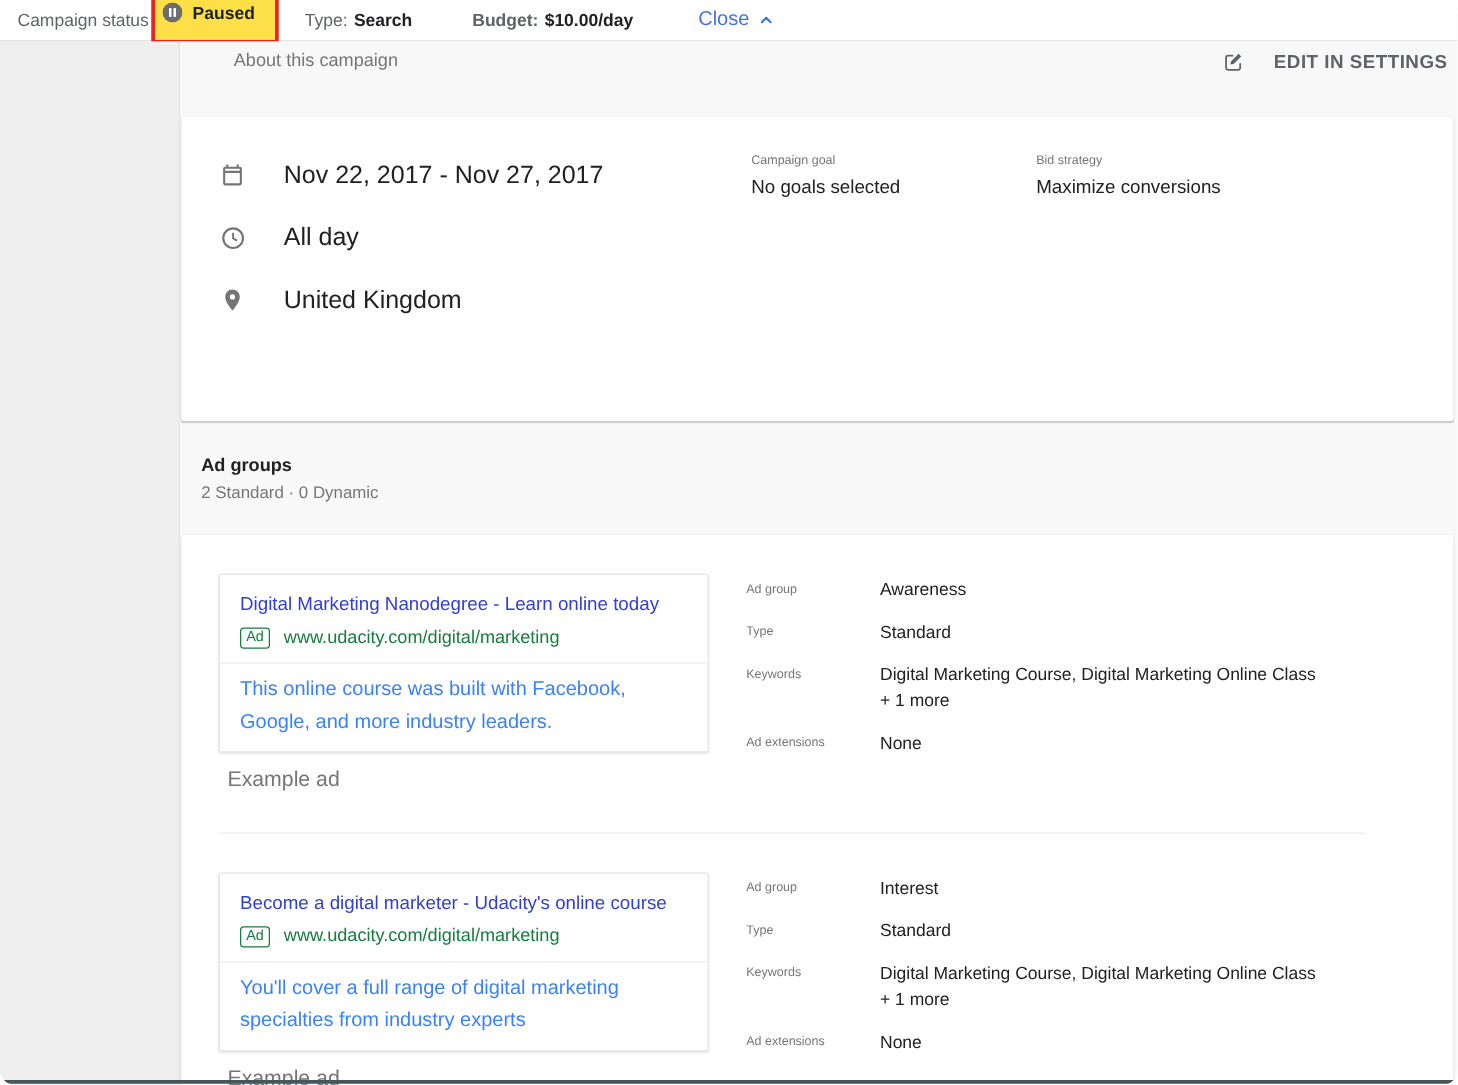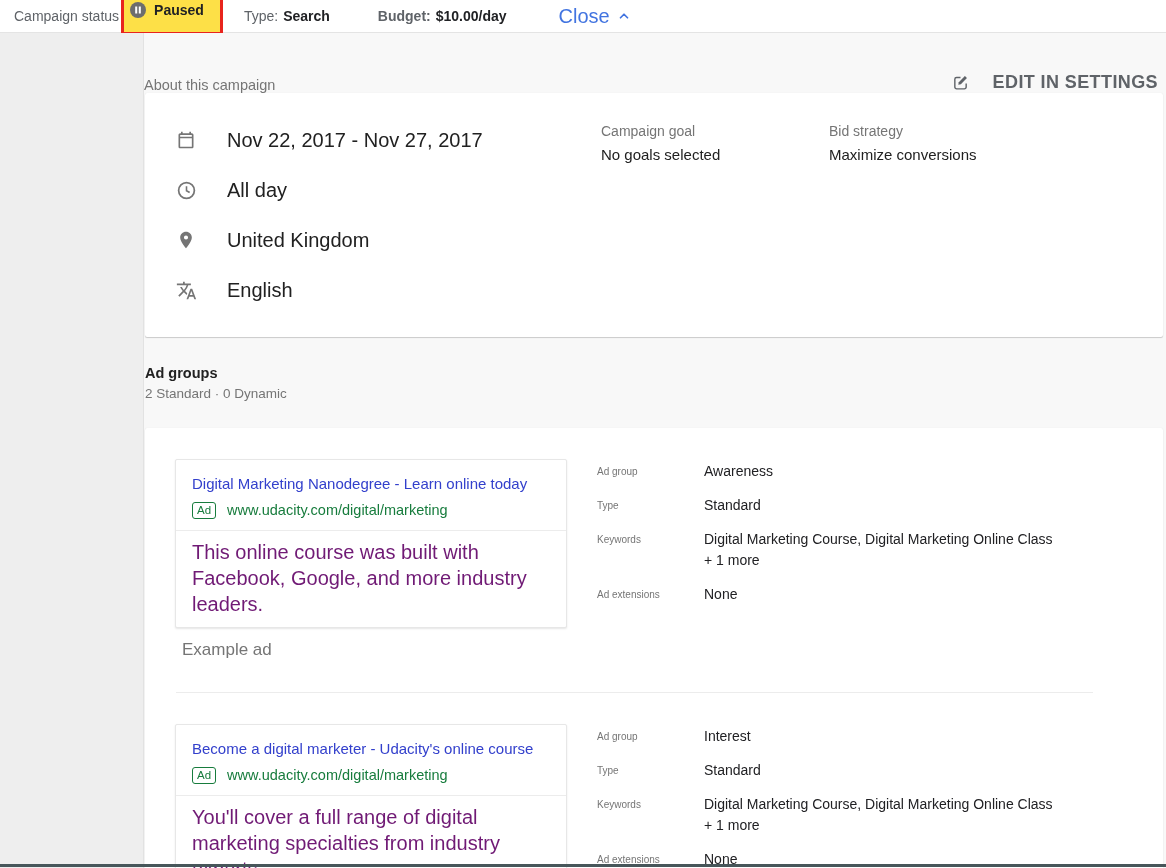--- a/index.html
+++ b/index.html
@@ -1,18 +1,18 @@
 <!DOCTYPE html>
 <html><head>
 <meta charset="utf-8">
 <style>
   * { margin:0; padding:0; box-sizing:border-box; }
   html,body { background:#ffffff; }
   body { font-family:"Liberation Sans", sans-serif; }
-  .screen { position:relative; width:1166px; height:868px; overflow:hidden; background:#f2f2f2; }
+  .screen { position:relative; width:1166px; height:868px; overflow:hidden; background:#f2f2f2;border-radius:12px; }
 
   
   .topbar {
     position:absolute; top:0; left:0; width:1166px; height:33px;
     background:#ffffff; border-bottom:1px solid #e4e4e4;
     display:flex; align-items:center; font-size:14px; color:#5f6368;
   }
   .tb-label { color:#5f6368; }
   .tb-value { color:#202124; font-weight:bold; margin-left:5px; }
   .campaign-status-label { margin-left:14px; }
@@ -20,59 +20,60 @@
     margin-left:2px; border:3px solid #e8241d; border-radius:1px;
     padding:2px 16px 14px 6px; display:inline-flex; align-items:center; background:#fde047;
   }
   .status-pill { display:inline-flex; align-items:center; gap:8px; cursor:pointer; }
   .pause-icon { width:16px; height:16px; display:block; }
   .status-text { color:#202124; font-weight:bold; }
   .tb-type { margin-left:21px; }
   .tb-budget { margin-left:48px;font-weight:bold; }
   .close-link {
     margin-left:52px; color:#4274e0; display:inline-flex; align-items:center; gap:7px;
-    cursor:pointer; font-size:20px;
+    cursor:pointer; font-size:16px;
   }
   .chevron-up { width:14px; height:14px; display:block; }
 
   
   .body-wrap { position:absolute; top:33px; left:0; width:1166px; height:835px; display:flex; }
   .left-strip { width:143px; background:#eeeeee; flex:none; }
   .panel { flex:1; background:#f8f8f8; border-left:1px solid #e2e2e2; overflow:hidden; }
 
   .panel-header {
-    height:60px; display:flex; align-items:flex-end; justify-content:space-between;
+    height:60px; display:flex; align-items:flex-start; justify-content:space-between;
     padding:8px 8px 0 0;
+    margin-left:43px;
   }
   .panel-title { color:#757575; font-size:14.5px; margin-left:0px; }
   .edit-btn {
     display:inline-flex; align-items:center; gap:24px; color:#5f6368;
-    font-size:18px; letter-spacing:0.4px; cursor:pointer; font-weight:bold;
+    font-size:15px; letter-spacing:0.4px; cursor:pointer; font-weight:bold;
   }
   .edit-icon { width:17px; height:17px; display:block; }
 
   .card {
     background:#ffffff; border-radius:2px; margin:0 3px 0 1px;
     box-shadow:0 1px 1px rgba(0,0,0,0.18), 0 0 1px rgba(0,0,0,0.10);
   }
 
   
   .about-card { position:relative; height:244px; }
   .about-rows { position:absolute; top:36px; left:30px; }
   .about-row { display:flex; align-items:center; margin-bottom:28px; height:22px; }
   .about-row .ic { width:22px; height:22px; flex:none; display:flex; align-items:center; justify-content:center; }
   .about-row .txt { margin-left:30px; font-size:20px; color:#212121; }
   .kv-block { position:absolute; top:30px; }
   .kv-goal { left:456px; }
   .kv-bid  { left:684px; }
-  .kv-label { color:#757575; font-size:14px; }
+  .kv-label { color:#757575; font-size:10px; }
   .kv-value { color:#212121; font-size:15px; margin-top:7px; }
 
   
-  .adgroups-header { margin:28px 0 0 1px; }
+  .adgroups-header { margin:28px 0 0 17px; }
   .adgroups-title { font-size:14.5px; font-weight:bold; color:#212121; line-height:16px; }
   .adgroups-subtitle { font-size:13.5px; color:#757575; margin-top:5px; line-height:16px; }
 
   
   .adgroups-card { margin-top:26px; min-height:600px; padding-bottom:40px; }
   .adgroup-row { display:flex; padding:31px 0 32px 30px; }
   .row-divider { height:1px; background:#ececec; margin:0 70px 0 31px; }
 
   .preview-col { width:392px; flex:none; }
   .ad-preview {
@@ -82,21 +83,21 @@
   .ad-head { padding:12px 16px 10px 16px; }
   .ad-headline { font-size:15px; color:#3340cc; line-height:24px; cursor:default; }
   .ad-url-line { display:flex; align-items:center; margin-top:4px; height:20px; }
   .ad-badge {
     border:1px solid #177c3d; color:#177c3d; border-radius:3px;
     font-size:11.5px; line-height:14px; padding:0 4px 1px 4px; flex:none;
   }
   .ad-url { color:#177c3d; font-size:14.5px; margin-left:11px; }
   .ad-desc {
     border-top:1px solid #ececec; padding:8px 16px 10px 16px;
-    color:#701a75; font-size:20px; line-height:26px;
+    color:#3b82f6; font-size:16px; line-height:26px;
   }
   .example-label { margin:12px 0 0 7px; color:#757575; font-size:17px; }
 
   .details-col { margin-left:30px; margin-top:2px; flex:1; }
   .detail-row { display:flex; margin-bottom:13px; }
   .detail-label { width:107px; flex:none; color:#757575; font-size:10px; line-height:21px; }
   .detail-value { color:#212124; font-size:14px; line-height:21px; max-width:430px; }
 
   .bottom-line { position:absolute; left:0; bottom:1px; width:1166px; height:3px; background:#47565a; }
 </style>
@@ -169,28 +170,20 @@
             <span class="txt">All day</span>
           </div>
           <div class="about-row">
             <span class="ic">
               <svg width="20" height="20" viewBox="0 0 24 24">
                 <path d="M12 2C8.1 2 5 5.1 5 9c0 5.2 7 13 7 13s7-7.8 7-13c0-3.9-3.1-7-7-7zm0 9.5A2.5 2.5 0 1 1 12 6.5a2.5 2.5 0 0 1 0 5z" fill="#757575"></path>
               </svg>
             </span>
             <span class="txt">United Kingdom</span>
           </div>
-          <div class="about-row">
-            <span class="ic">
-              <svg width="21" height="21" viewBox="0 0 24 24">
-                <path d="M12.87 15.07l-2.54-2.51.03-.03A17.52 17.52 0 0 0 14.07 6H17V4h-7V2H8v2H1v1.99h11.17C11.5 7.92 10.44 9.75 9 11.35 8.07 10.32 7.3 9.19 6.69 8h-2c.73 1.63 1.73 3.17 2.98 4.56l-5.09 5.02L4 19l5-5 3.11 3.11.76-2.04zM18.5 10h-2L12 22h2l1.12-3h4.75L21 22h2l-4.5-12zm-2.62 7l1.62-4.33L19.12 17h-3.24z" fill="#757575"></path>
-              </svg>
-            </span>
-            <span class="txt">English</span>
-          </div>
         </div>
 
         <div class="kv-block kv-goal">
           <div class="kv-label">Campaign goal</div>
           <div class="kv-value">No goals selected</div>
         </div>
         <div class="kv-block kv-bid">
           <div class="kv-label">Bid strategy</div>
           <div class="kv-value">Maximize conversions</div>
         </div>

